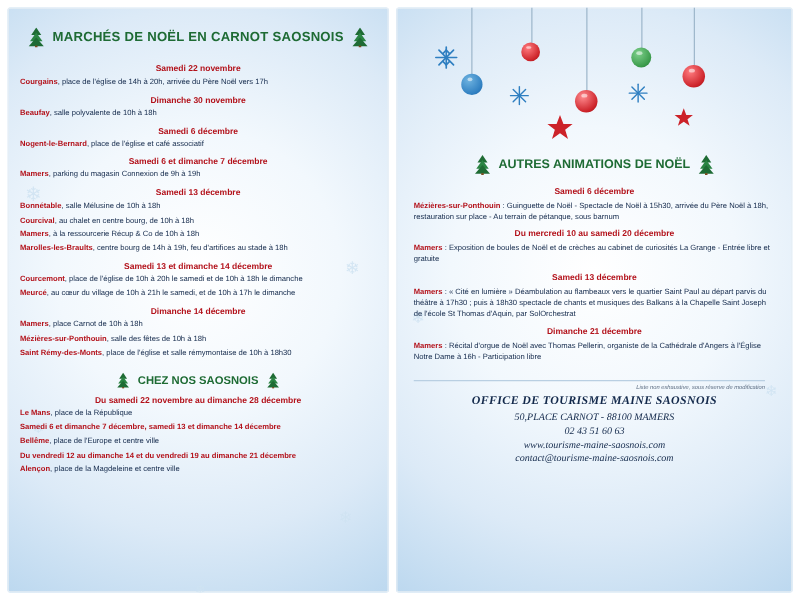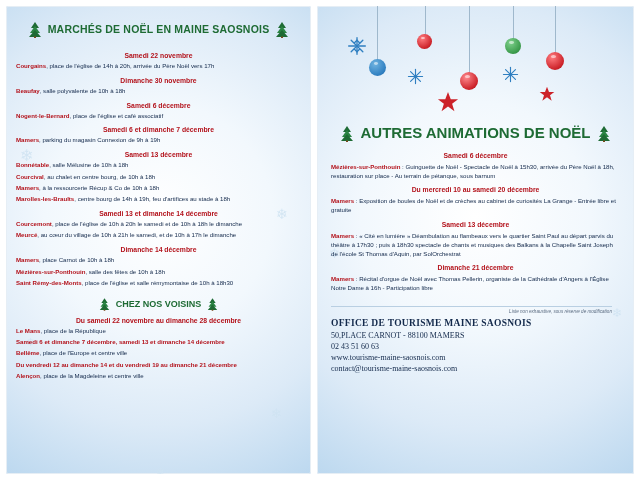--- a/index.html
+++ b/index.html
@@ -83,21 +83,21 @@
     color:#1e6b34;
     font-size:9px;
     margin:10px 0 2px 0;
   }
 
   
   .r-title{
     text-align:center;
     font-weight:bold;
     color:#1e6b34;
-    font-size:15px;
+    font-size:10px;
     margin:0;
     position:relative;
     z-index:3;
   }
   .r-body{
     position:relative;
     z-index:3;
     padding:4px 14px 0 14px;
   }
   .r-entry{
@@ -111,22 +111,24 @@
   .note{
     text-align:right;
     font-size:4.6px;
     color:#5a6b80;
     font-style:italic;
     margin:14px 8px 2px 0;
     border-top:1px solid #b9cfe2;
     padding-top:2px;
   }
   .office{
+    text-align:center;
     font-family:"Liberation Serif", serif;
     color:#13294b;
+    font-style:italic;
   }
   .office .name{
     font-weight:bold;
     font-size:9.5px;
     letter-spacing:.3px;
     margin:4px 0 3px 0;
   }
   .office .line{
     font-size:8px;
     margin:2px 0;
@@ -171,21 +173,21 @@
     <div class="flake" style="left:20px;top:330px;font-size:11px;">❄</div>
     <div class="flake" style="left:265px;top:400px;font-size:13px;">❄</div>
     <div class="flake" style="left:150px;top:460px;font-size:10px;">❄</div>
 
     <div class="l-title">
       <svg class="tree" width="14" height="16" viewBox="0 0 14 16">
         <polygon points="7,0 11,6 3,6" fill="#1e6b34"></polygon>
         <polygon points="7,4 12,11 2,11" fill="#2a8443"></polygon>
         <polygon points="7,8 13,15 1,15" fill="#1e6b34"></polygon>
         <rect x="6" y="14.5" width="2" height="1.5" fill="#7a4a1e"></rect>
-      </svg><span>MARCHÉS DE NOËL EN MAINE SAOSNOIS</span><svg class="tree" width="14" height="16" viewBox="0 0 14 16">
+      </svg><span>MARCHÉS DE NOËL EN CARNOT SAOSNOIS</span><svg class="tree" width="14" height="16" viewBox="0 0 14 16">
         <polygon points="7,0 11,6 3,6" fill="#1e6b34"></polygon>
         <polygon points="7,4 12,11 2,11" fill="#2a8443"></polygon>
         <polygon points="7,8 13,15 1,15" fill="#1e6b34"></polygon>
         <rect x="6" y="14.5" width="2" height="1.5" fill="#7a4a1e"></rect>
       </svg>
     </div>
 
     <div class="l-body">
 
       <div>
@@ -228,21 +230,21 @@
         <p class="entry"><span class="town">Mézières-sur-Ponthouin</span><span>, salle des fêtes de 10h à 18h</span></p>
         <p class="entry"><span class="town">Saint Rémy-des-Monts</span><span>, place de l'église et salle rémymontaise de 10h à 18h30</span></p>
       </div>
 
       <div class="sub-title">
         <svg class="tree" width="11" height="13" viewBox="0 0 14 16">
           <polygon points="7,0 11,6 3,6" fill="#1e6b34"></polygon>
           <polygon points="7,4 12,11 2,11" fill="#2a8443"></polygon>
           <polygon points="7,8 13,15 1,15" fill="#1e6b34"></polygon>
           <rect x="6" y="14.5" width="2" height="1.5" fill="#7a4a1e"></rect>
-        </svg><span>CHEZ NOS VOISINS</span><svg class="tree" width="11" height="13" viewBox="0 0 14 16">
+        </svg><span>CHEZ NOS SAOSNOIS</span><svg class="tree" width="11" height="13" viewBox="0 0 14 16">
           <polygon points="7,0 11,6 3,6" fill="#1e6b34"></polygon>
           <polygon points="7,4 12,11 2,11" fill="#2a8443"></polygon>
           <polygon points="7,8 13,15 1,15" fill="#1e6b34"></polygon>
           <rect x="6" y="14.5" width="2" height="1.5" fill="#7a4a1e"></rect>
         </svg>
       </div>
       <div class="dateline">Du samedi 22 novembre au dimanche 28 décembre</div>
       <p class="entry"><span class="town">Le Mans</span><span>, place de la République</span></p>
       <p class="entry"><span class="town">Samedi 6 et dimanche 7 décembre, samedi 13 et dimanche 14 décembre</span><span></span></p>
       <p class="entry"><span class="town">Bellême</span><span>, place de l'Europe et centre ville</span></p>

